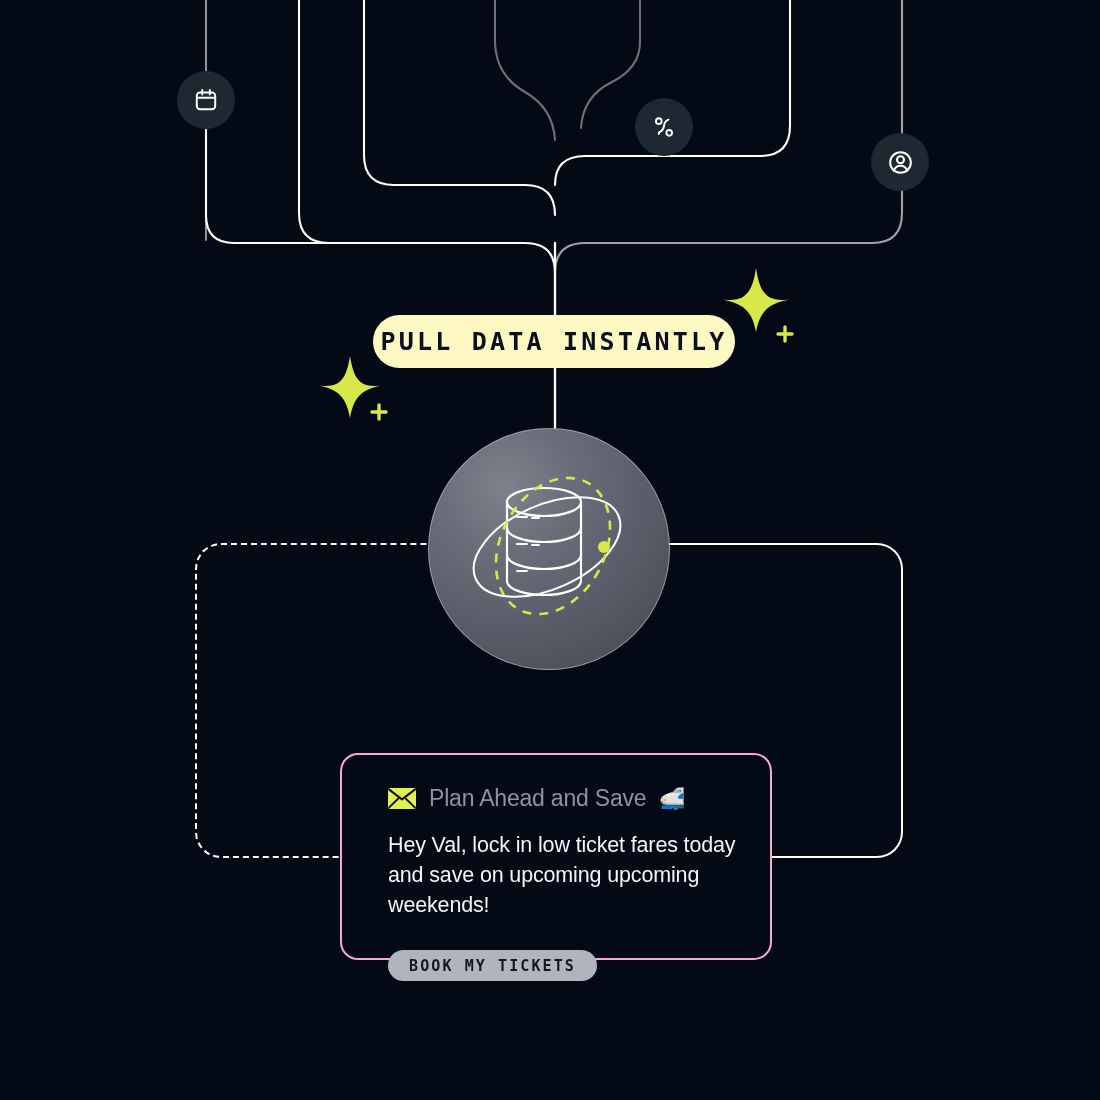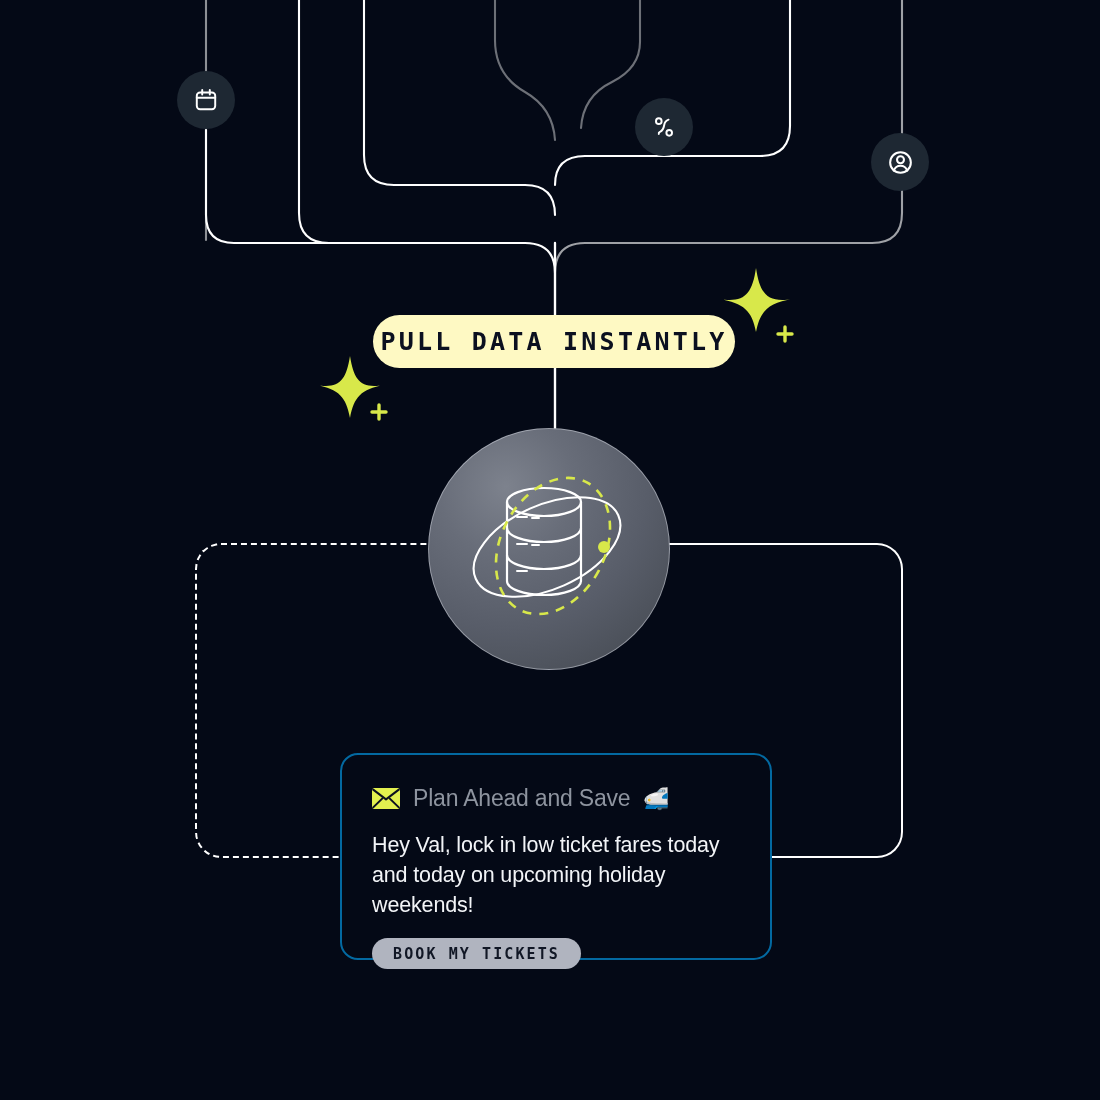--- a/index.html
+++ b/index.html
@@ -109,25 +109,25 @@
   }
 
   
   #card {
     position: absolute;
     left: 340px;
     top: 753px;
     width: 432px;
     height: 207px;
     box-sizing: border-box;
-    border: 2px solid #0369a1;
+    border: 2px solid #f9a8d4;
     border-radius: 18px;
     background: #040916;
     z-index: 9;
-    padding: 28px 30px 0 30px;
+    padding: 28px 30px 0 46px;
   }
   #card-head {
     display: flex;
     align-items: center;
     gap: 13px;
     height: 30px;
   }
   #envelope-icon { flex: 0 0 auto; display: block; }
   #card-title {
     font-size: 23px;
@@ -137,21 +137,21 @@
   }
   #train-emoji { font-size: 21px; line-height: 1; }
   #card-body {
     margin-top: 17px;
     font-size: 21.5px;
     line-height: 30px;
     color: #f2f4f7;
     letter-spacing: -0.15px;
   }
   #cta-button {
-    margin-top: 18px;
+    margin-top: 30px;
     display: inline-flex;
     align-items: center;
     justify-content: flex-start;
     height: 31px;
     padding: 0 21px;
     border-radius: 16px;
     background: #b0b4bf;
     border: none;
     cursor: pointer;
   }
@@ -264,21 +264,21 @@
     <div id="card-head">
       <svg id="envelope-icon" width="28" height="21" viewBox="0 0 28 21">
         <rect x="0.5" y="0.5" width="27" height="20" rx="1.5" fill="#e2f04f" stroke="#e2f04f"></rect>
         <path d="M1.2 1.6 L14 11.4 L26.8 1.6" fill="none" stroke="#0b1020" stroke-width="2" stroke-linecap="round" stroke-linejoin="round"></path>
         <path d="M1.2 19.4 L10.2 10.6 M26.8 19.4 L17.8 10.6" fill="none" stroke="#0b1020" stroke-width="2" stroke-linecap="round"></path>
       </svg>
       <span id="card-title">Plan Ahead and Save</span>
       <span id="train-emoji">🚅</span>
     </div>
 
-    <div id="card-body">Hey Val, lock in low ticket fares today and today on upcoming holiday weekends!</div>
+    <div id="card-body">Hey Val, lock in low ticket fares today and save on upcoming upcoming weekends!</div>
 
     <button id="cta-button">
       <span id="cta-label">BOOK MY TICKETS</span>
     </button>
   </div>
 
   <div id="badge">
     <span class="badge-text">PULL DATA INSTANTLY</span>
   </div>
 

